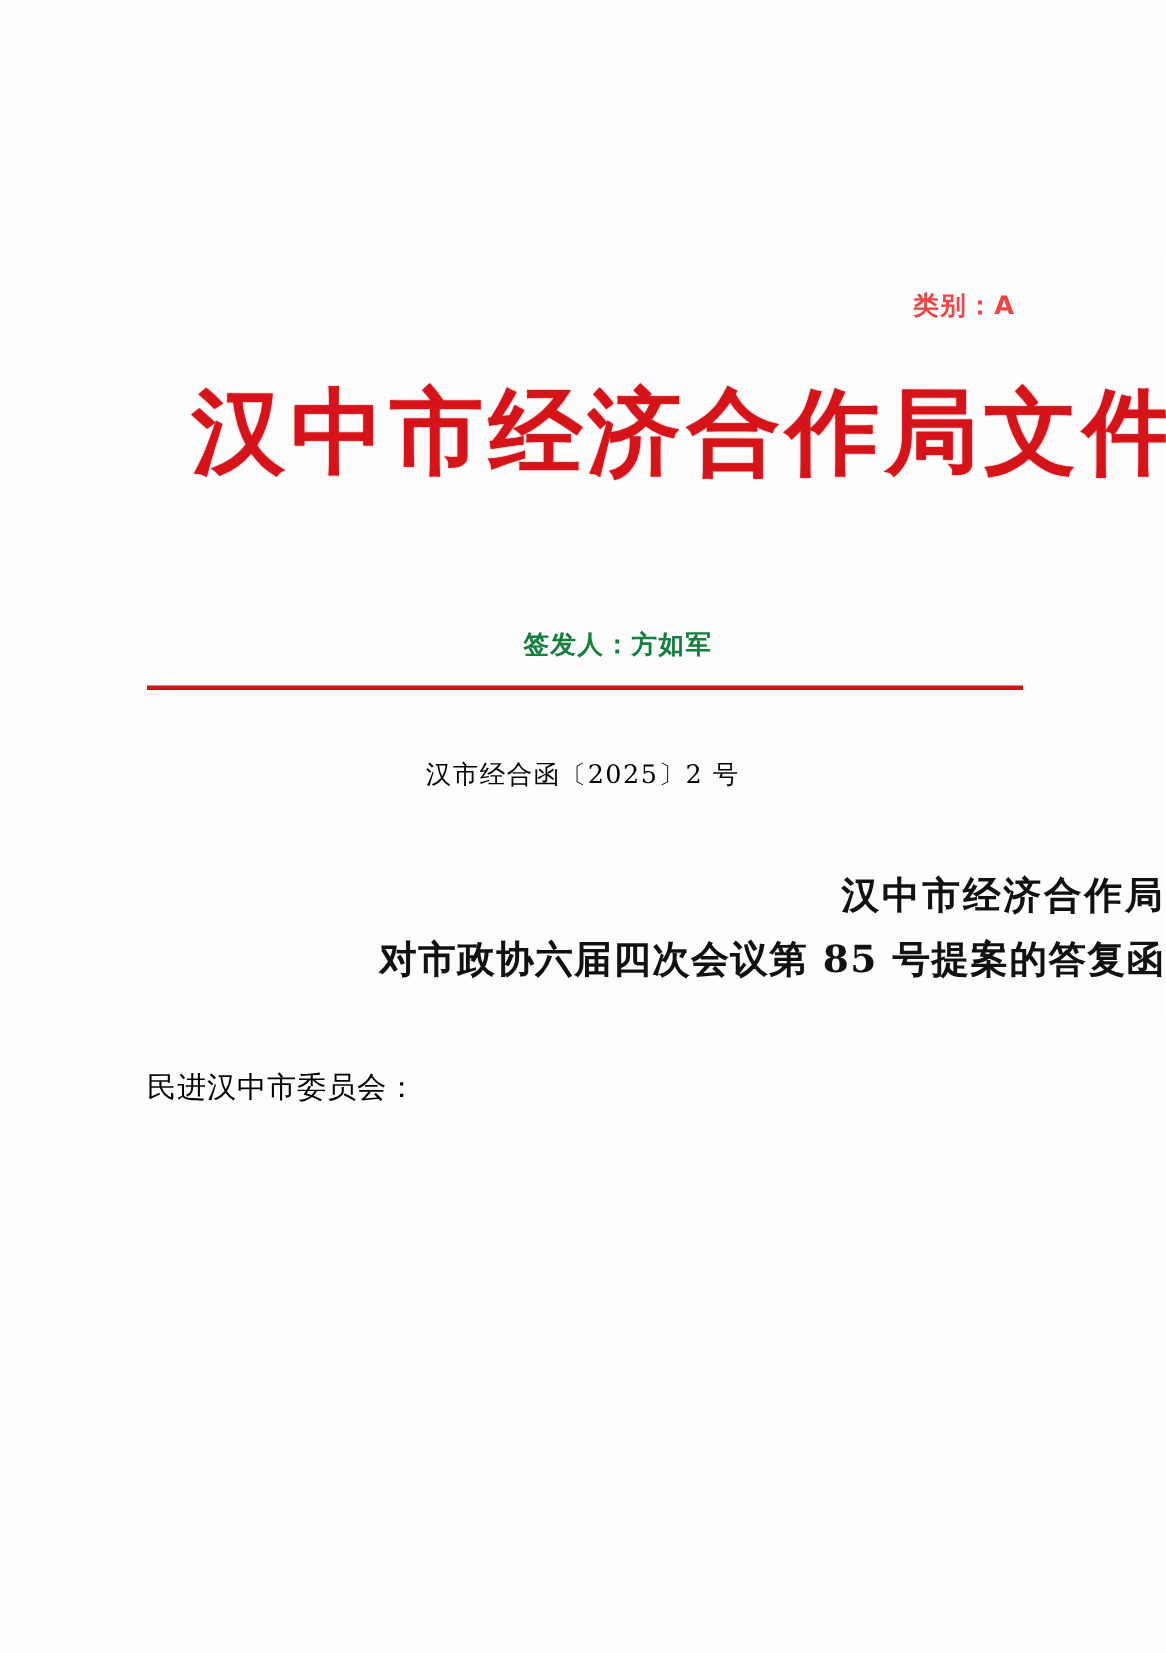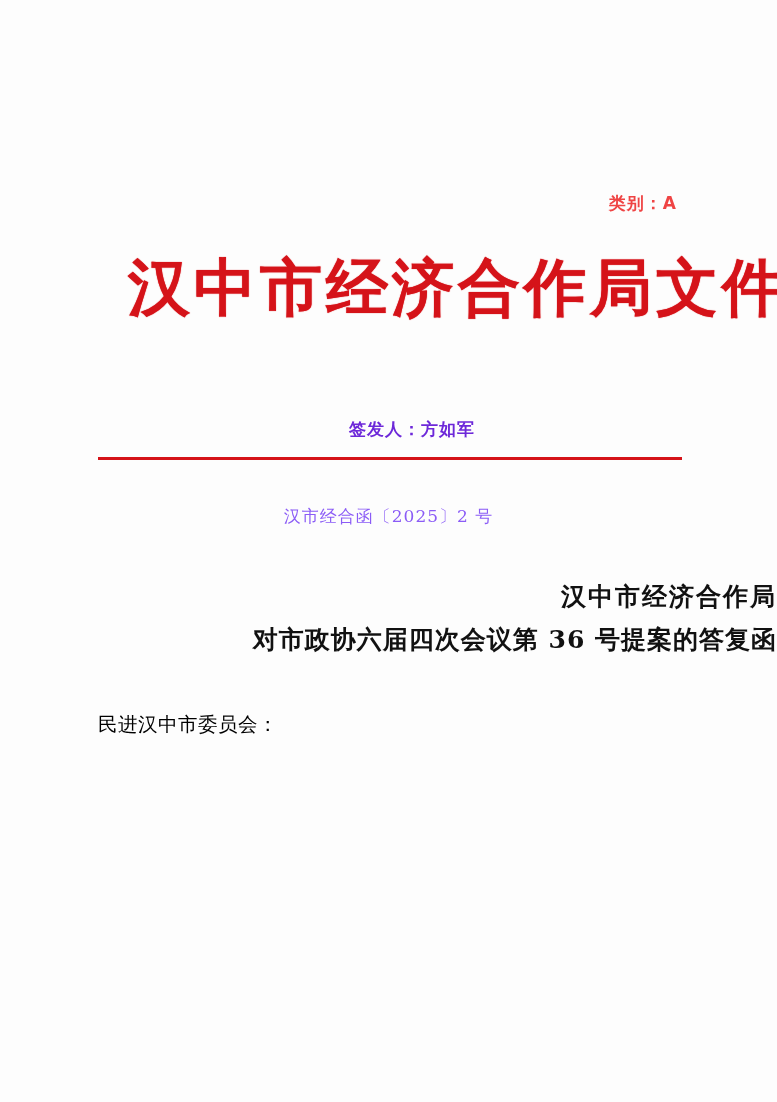--- a/index.html
+++ b/index.html
@@ -55,21 +55,21 @@
   
   .signer-line {
     position: absolute;
     top: 418px;
     left: 0;
     width: 674px;
     text-align: center;
     font-size: 17px;
     font-weight: bold;
     letter-spacing: 1px;
-    color: #6d28d9;
+    color: #15803d;
   }
   .signer-line .inner {
     display: inline-block;
     padding-left: 150px;
   }
 
   
   .red-rule {
     position: absolute;
     top: 457px;
@@ -81,21 +81,21 @@
 
   
   .doc-number {
     position: absolute;
     top: 505px;
     left: 0;
     width: 777px;
     text-align: center;
     font-size: 17px;
     letter-spacing: 1px;
-    color: #8b5cf6;
+    color: #000000;
   }
 
   
   .title-block {
     position: absolute;
     top: 578px;
     left: 0;
     width: 777px;
     text-align: right;
     color: #111;
@@ -144,20 +144,20 @@
   <div class="signer-line">
     <span class="inner">签发人：方如军</span>
   </div>
 
   <div class="red-rule"></div>
 
   <div class="doc-number">汉市经合函〔2025〕2 号</div>
 
   <div class="title-block">
     <div class="title-line-1">汉中市经济合作局</div>
-    <div class="title-line-2">对市政协六届四次会议第 36 号提案的答复函</div>
+    <div class="title-line-2">对市政协六届四次会议第 85 号提案的答复函</div>
   </div>
 
   <div class="body-block">
     <p>民进汉中市委员会：</p>
   </div>
 
 </div>
 
 </body></html>

